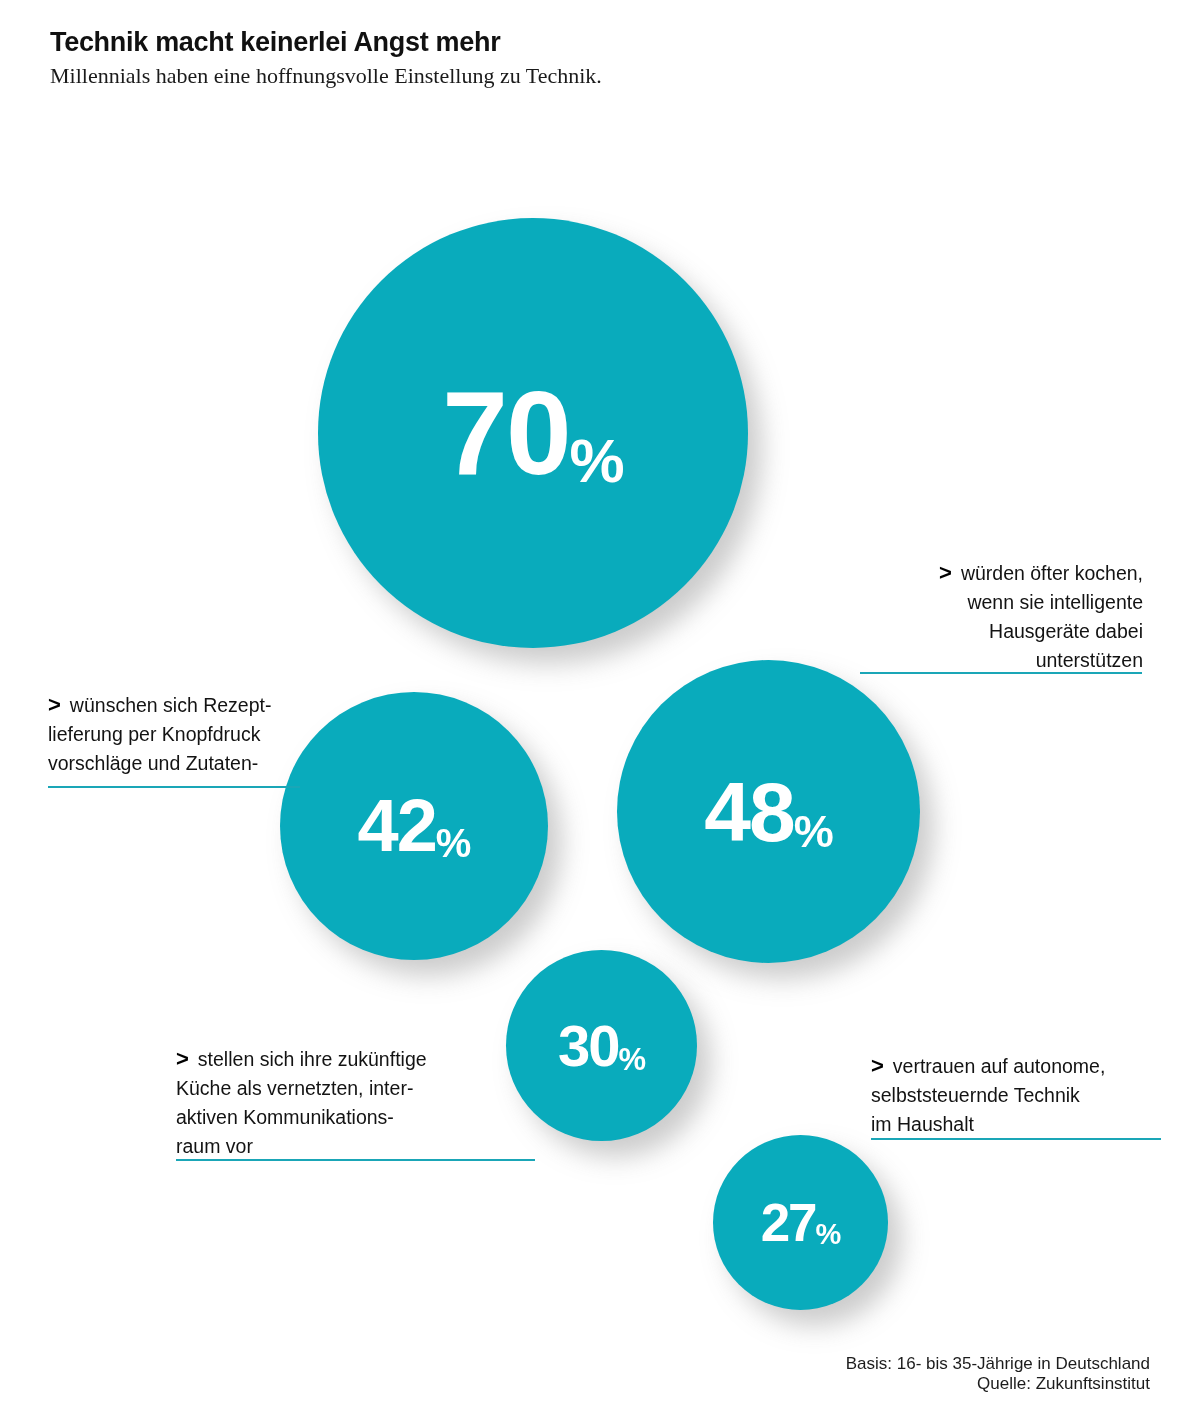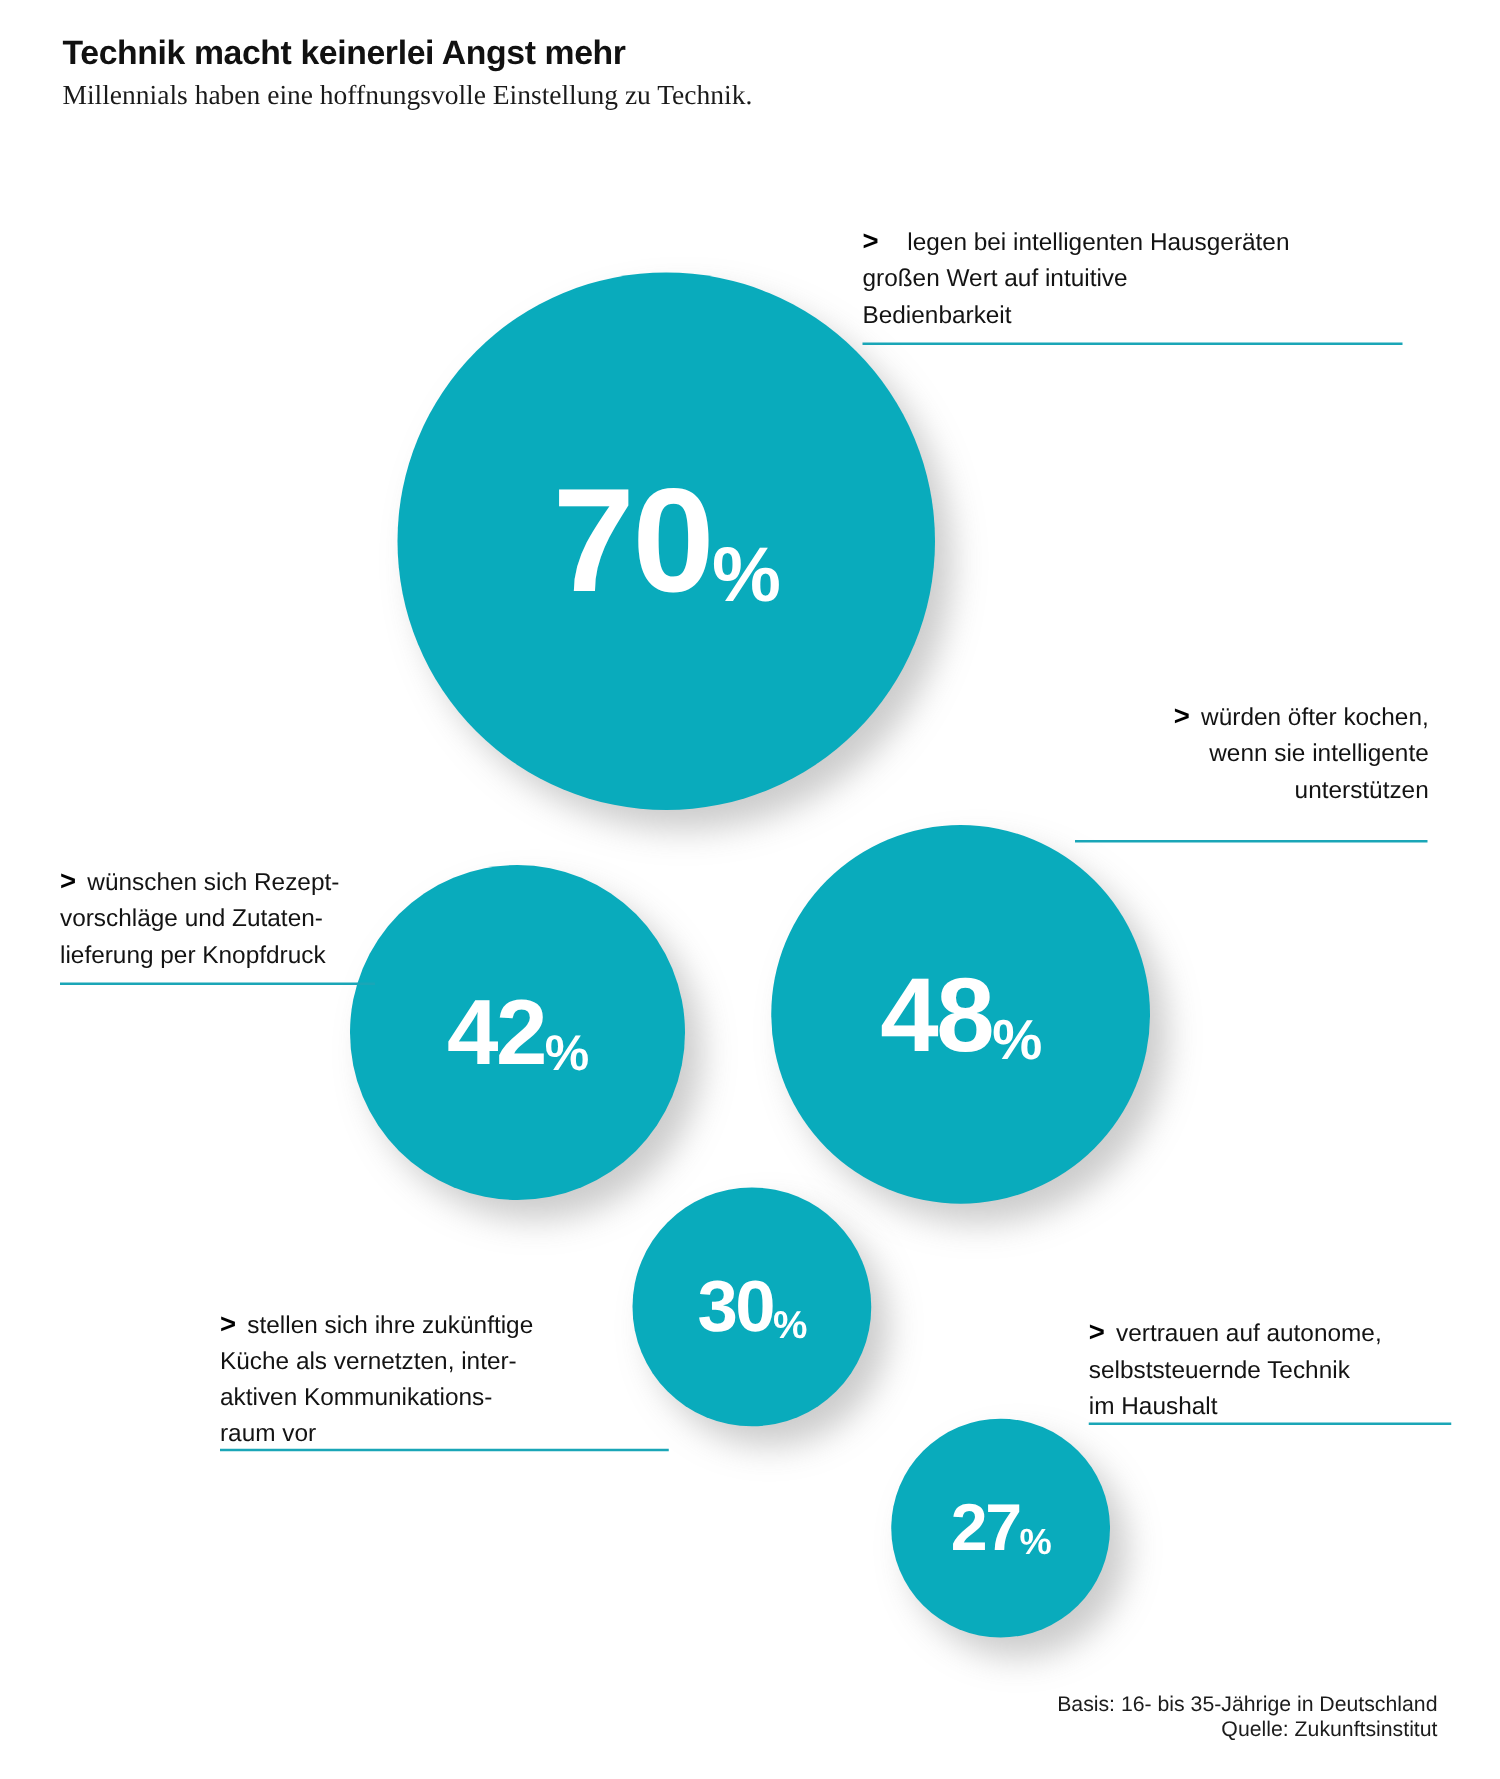--- a/index.html
+++ b/index.html
@@ -182,44 +182,37 @@
     </span>
   </div>
 
   <div class="bubble" id="bubble-27">
     <span class="bubble-value">
       <span>27</span>
         <span class="pct">%</span>
     </span>
   </div>
 
-  <div class="callout align-left" id="callout-70">
-    <div>
-      <span class="chev">&gt;</span><span class="indent">legen bei intelligenten Hausgeräten</span>
-    </div>
-    <div>großen Wert auf intuitive</div>
-    <div>Bedienbarkeit</div>
-    <div class="rule"></div>
-  </div>
 
   <div class="callout align-right" id="callout-48">
     <div>
       <span class="chev">&gt;</span><span>würden öfter kochen,</span>
     </div>
     <div>wenn sie intelligente</div>
+    <div>Hausgeräte dabei</div>
     <div>unterstützen</div>
     <div class="rule"></div>
   </div>
 
   <div class="callout align-left" id="callout-42">
     <div>
       <span class="chev">&gt;</span><span>wünschen sich Rezept-</span>
     </div>
+    <div>lieferung per Knopfdruck</div>
     <div>vorschläge und Zutaten-</div>
-    <div>lieferung per Knopfdruck</div>
     <div class="rule"></div>
   </div>
 
   <div class="callout align-left" id="callout-30">
     <div>
       <span class="chev">&gt;</span><span>stellen sich ihre zukünftige</span>
     </div>
     <div>Küche als vernetzten, inter-</div>
     <div>aktiven Kommunikations-</div>
     <div>raum vor</div>

